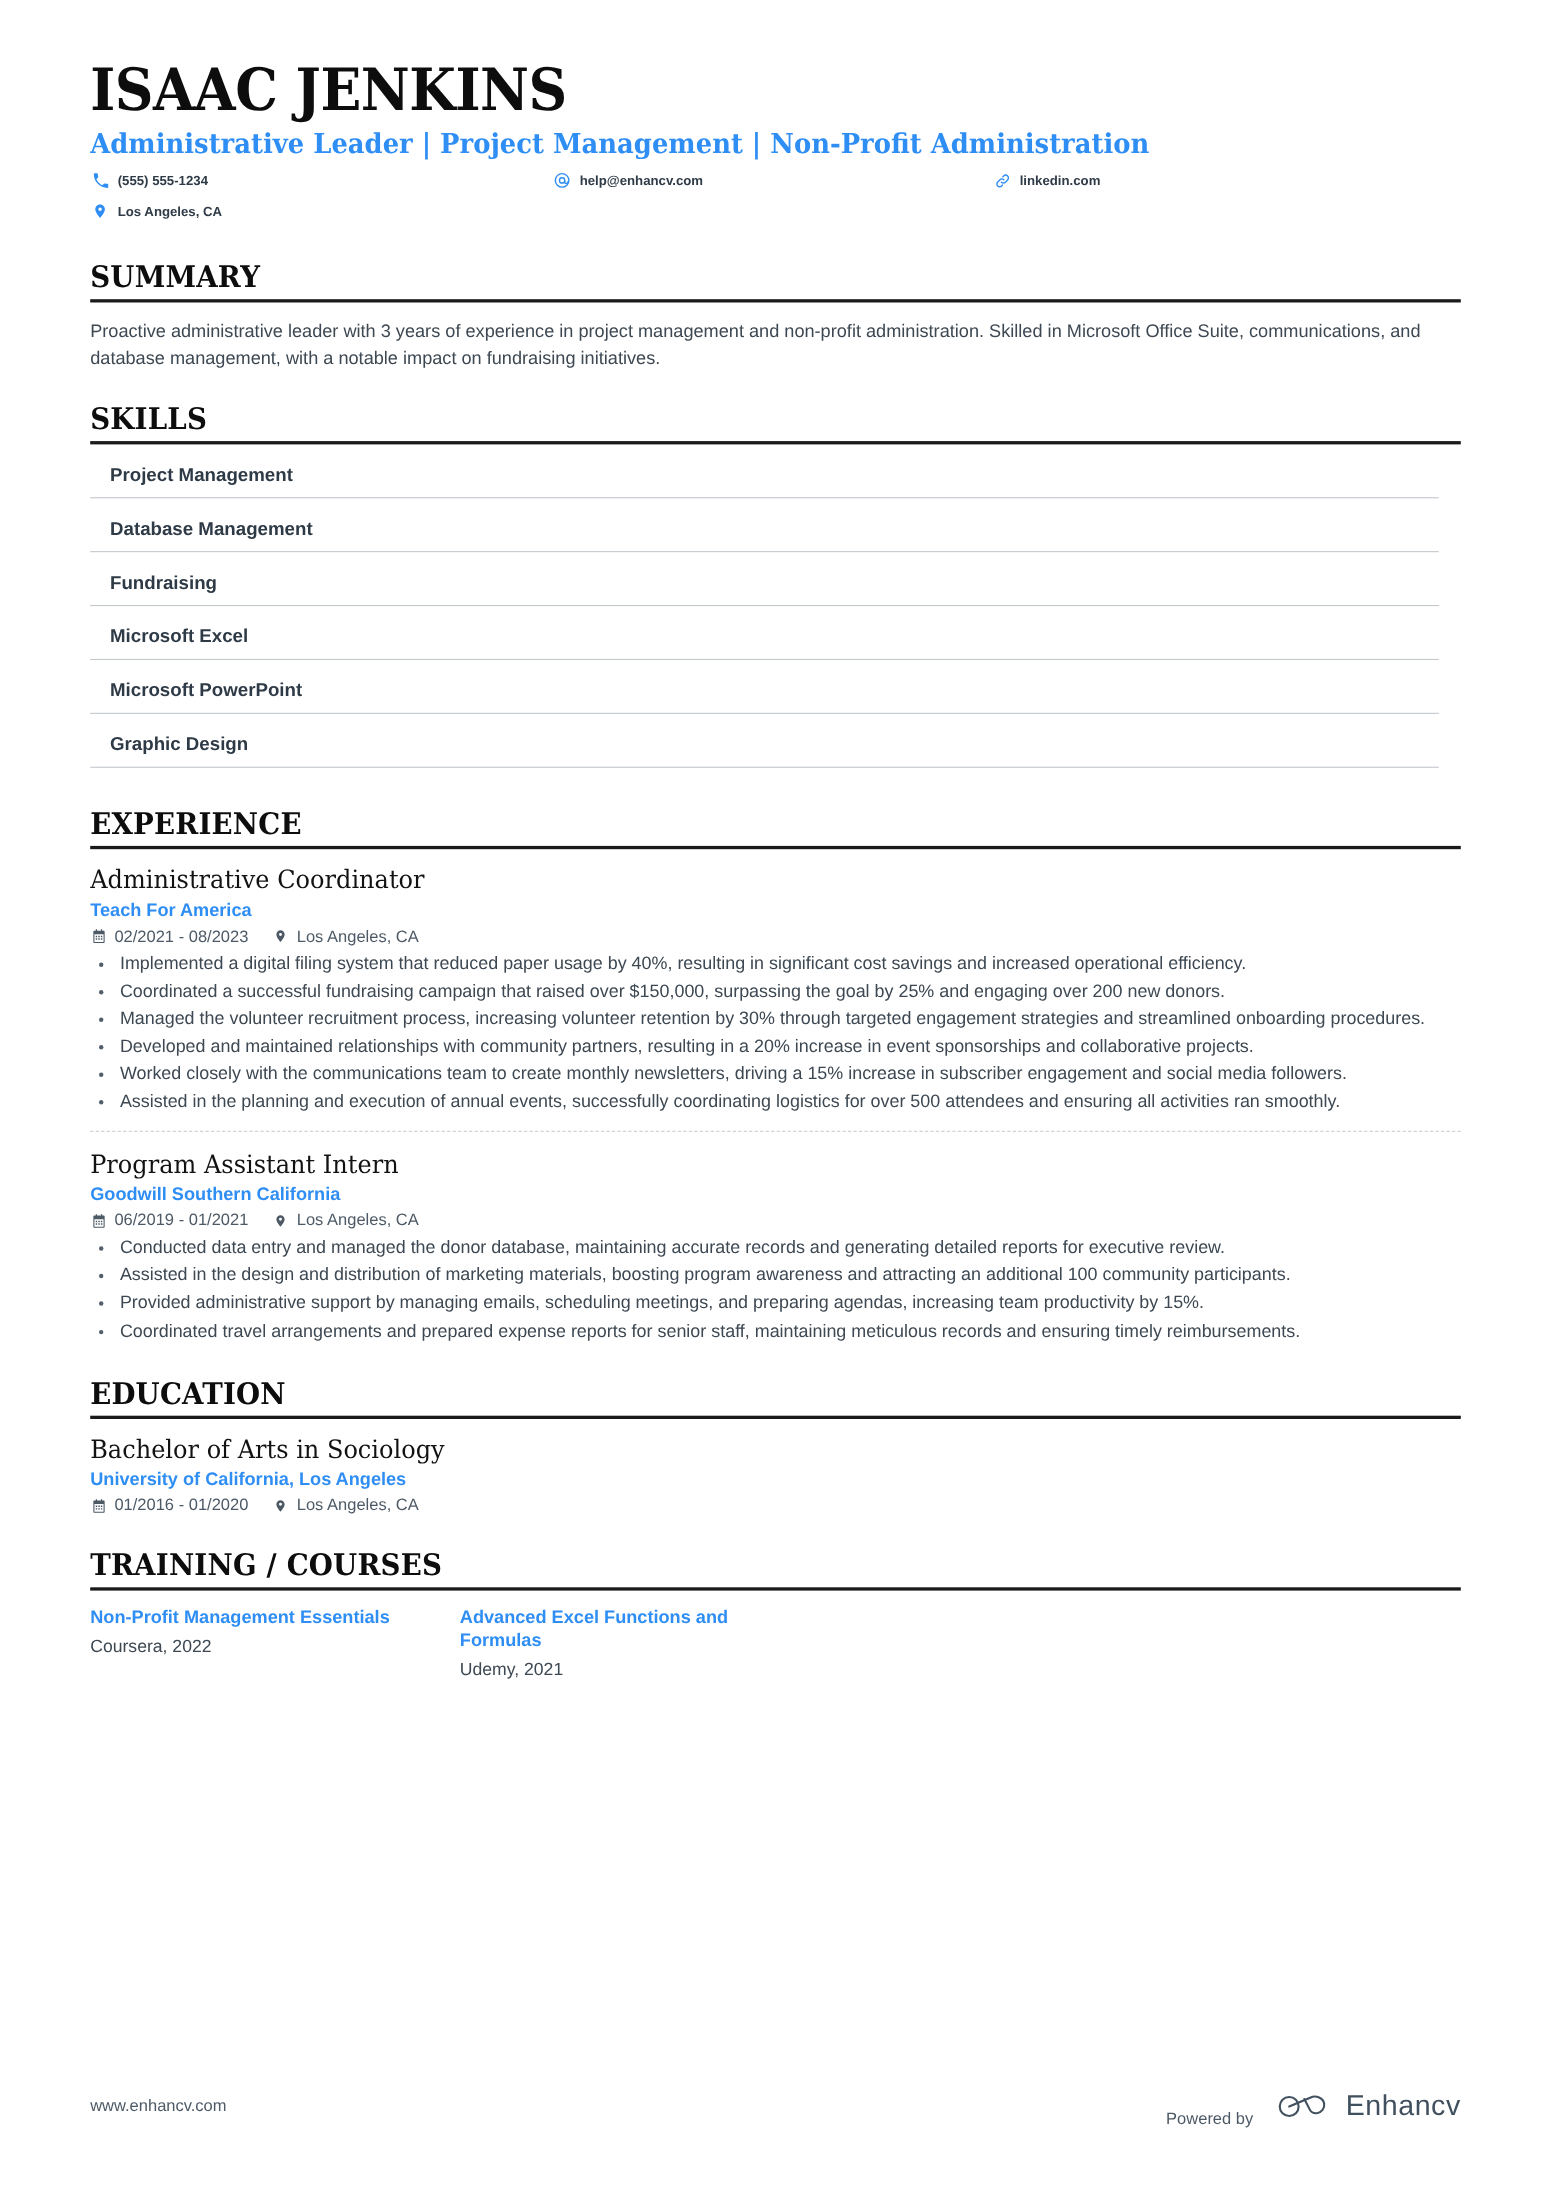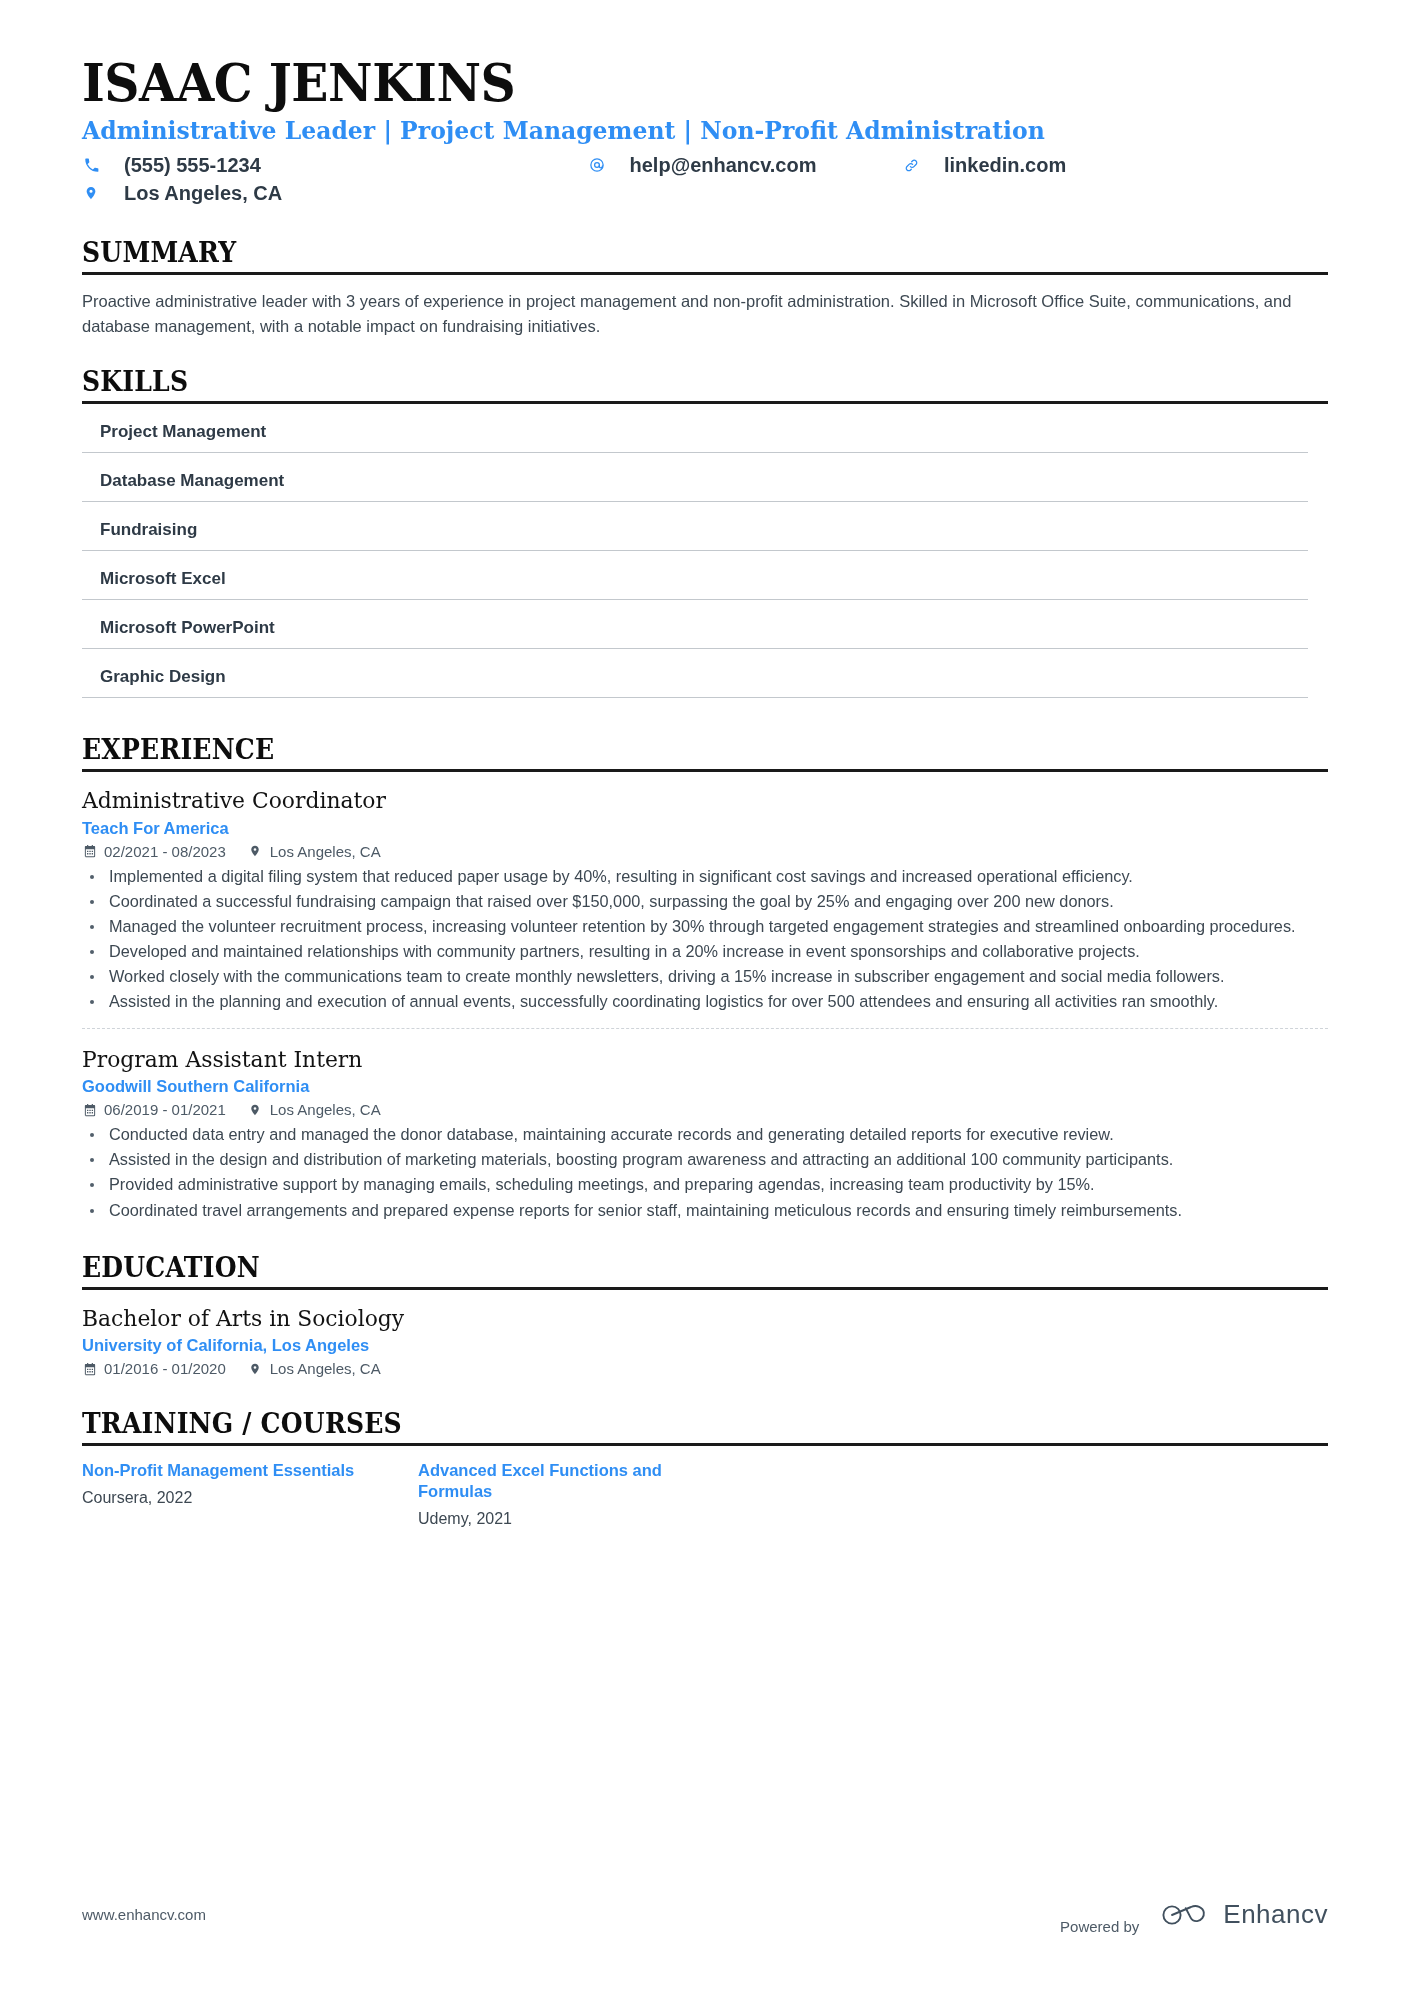--- a/index.html
+++ b/index.html
@@ -51,29 +51,28 @@
     margin-top: 2px;
   }
   .contact-row {
     display: flex;
     align-items: flex-start;
     height: 28px;
   }
   .contact-item {
     display: flex;
     align-items: center;
-    font-size: 20px;
+    font-size: 12px;
     font-weight: 700;
     color: #2e3a46;
     line-height: 1;
     white-space: nowrap;
-    gap: 17px;
   }
   .c-phone  { width: 420px; }
-  .c-email  { width: 400px; justify-content: center; }
+  .c-email  { width: 400px; }
   .c-link   { width: 300px; }
   .contact-item .ic {
     display: inline-flex;
     align-items: center;
     justify-content: center;
     width: 18px;
     height: 18px;
     margin-right: 7px;
     color: #2f8ef4;
     flex: none;

